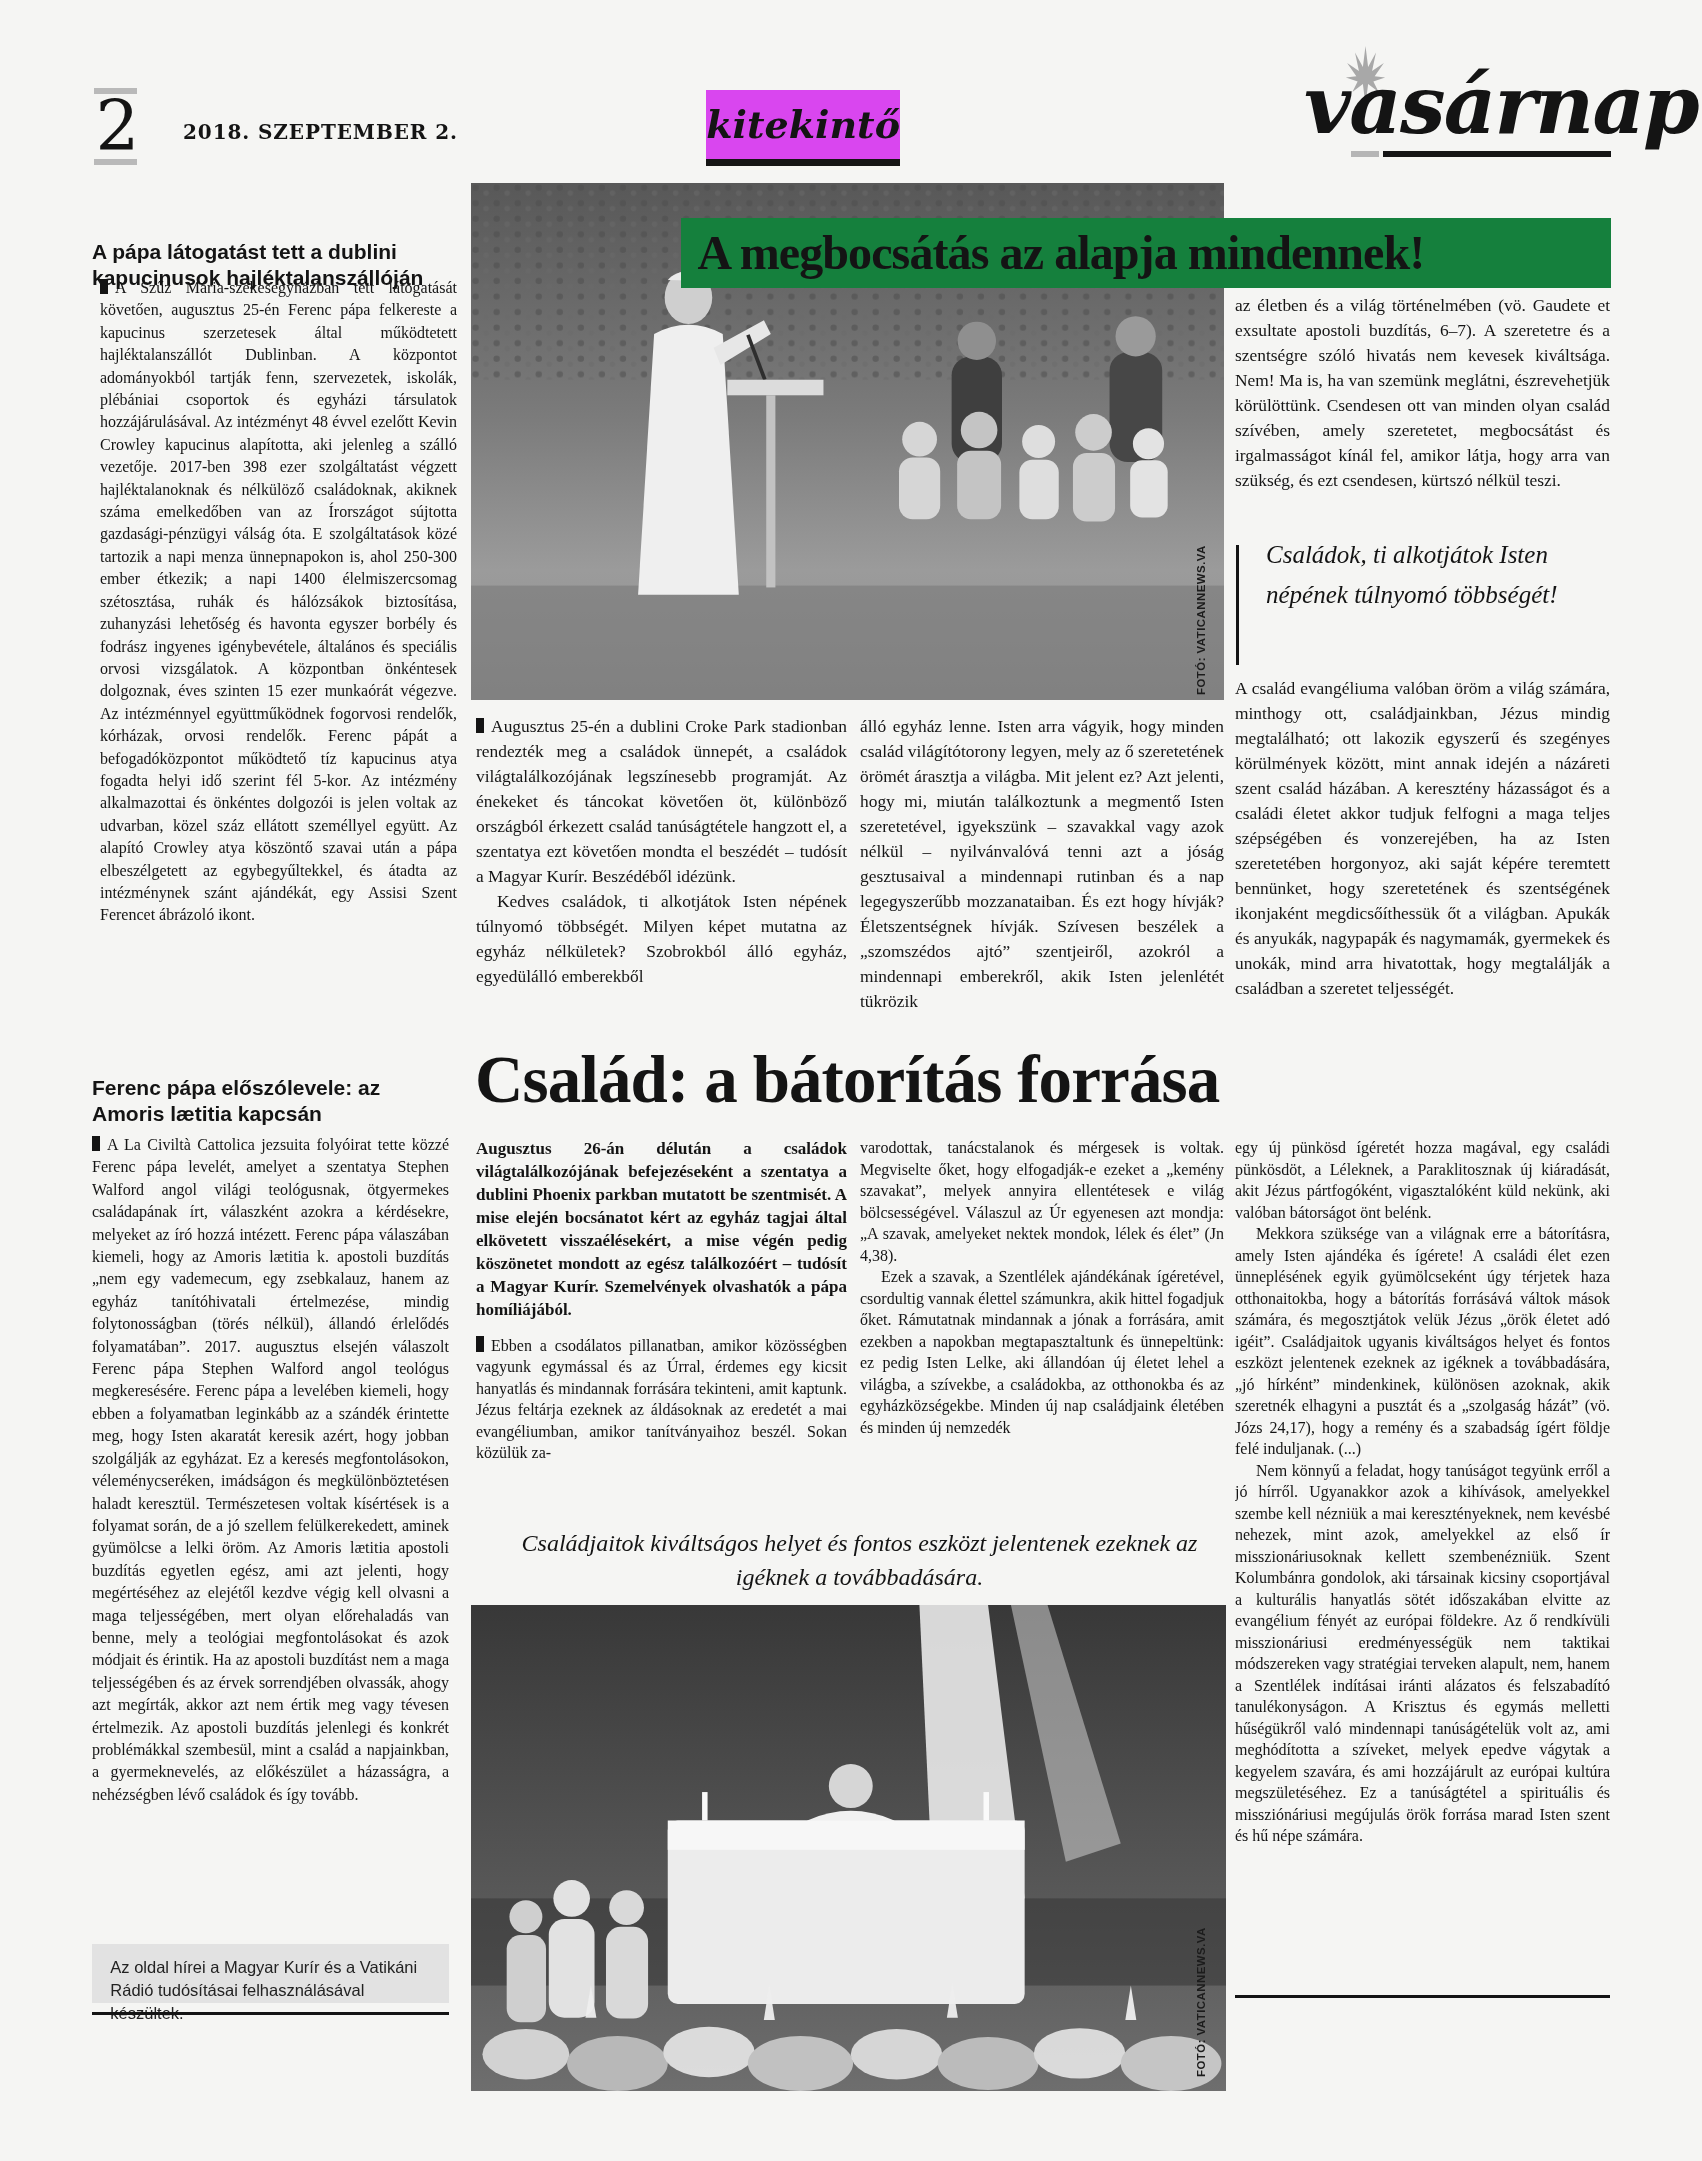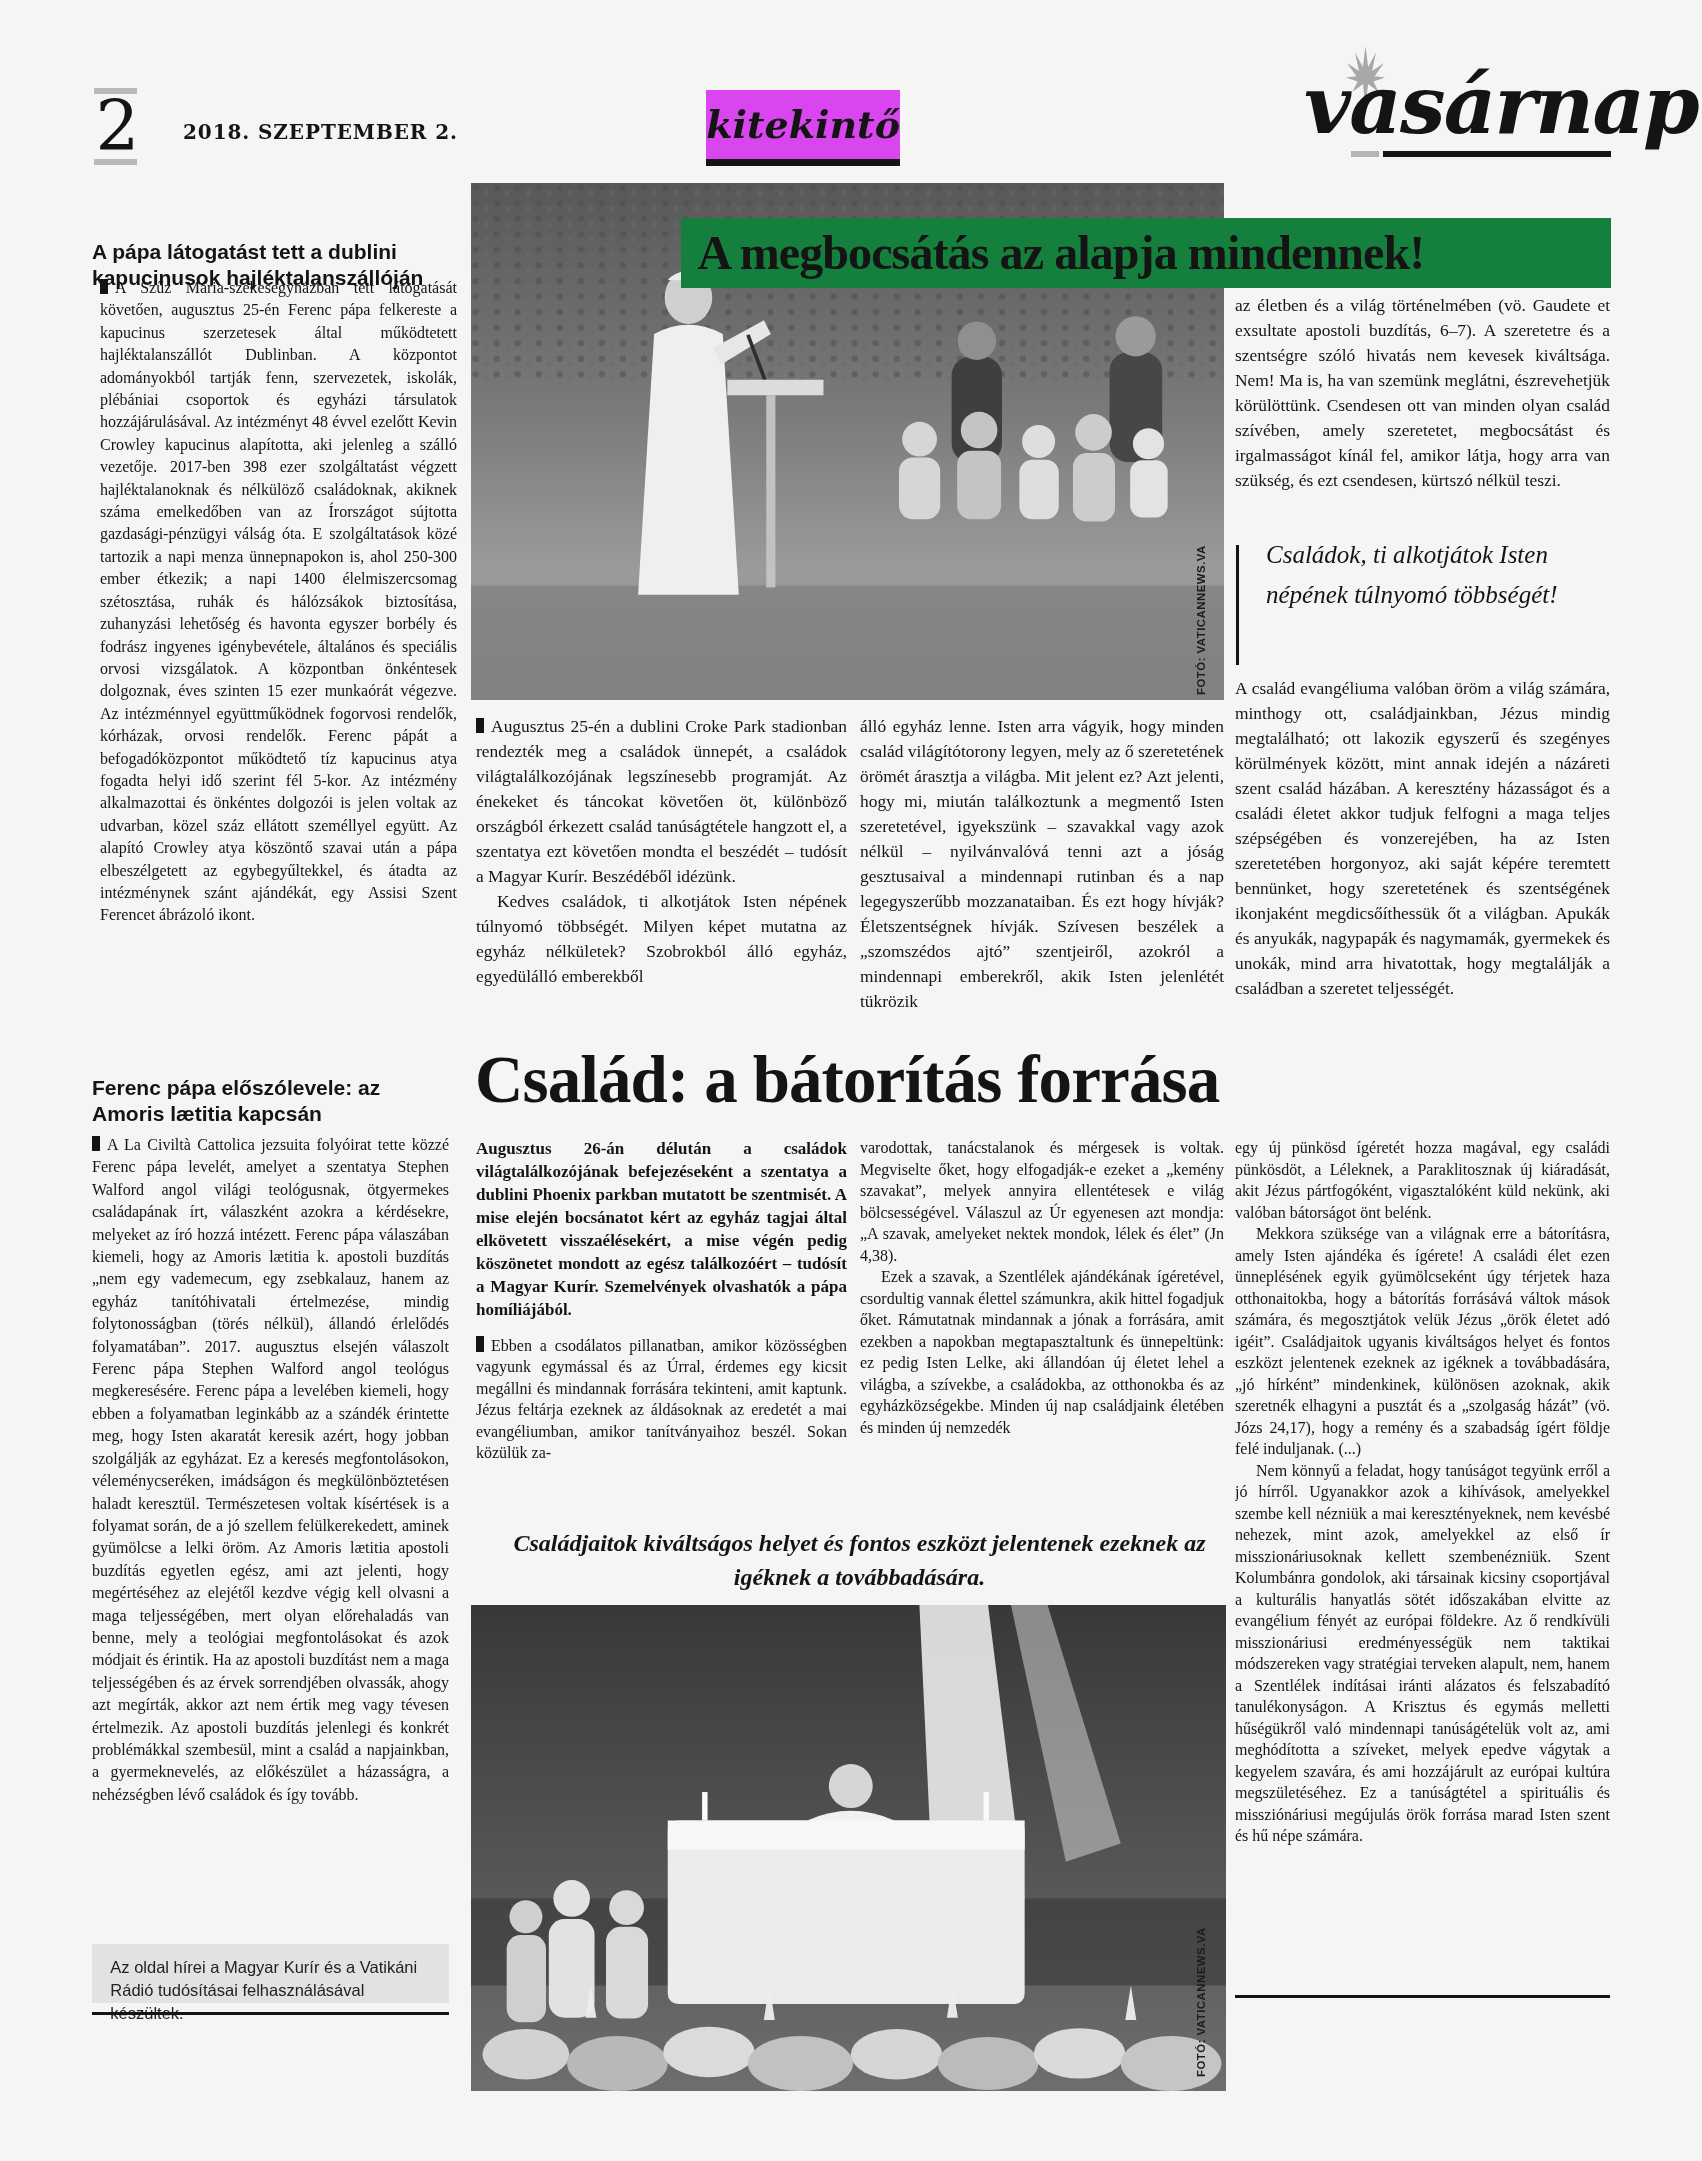--- a/index.html
+++ b/index.html
@@ -142,35 +142,35 @@
 <div class="abs pq" style="left:1266px;top:535px;width:345px;">Családok, ti alkotjátok Isten népének túlnyomó többségét!</div>
 
 <div class="abs body-lg" style="left:1235px;top:676px;width:375px;height:350px;">
   <p class="para">A család evangéliuma valóban öröm a világ számára, minthogy ott, családjainkban, Jézus mindig megtalálható; ott lakozik egyszerű és szegényes körülmények között, mint annak idején a názáreti szent család házában. A keresztény házasságot és a családi életet akkor tudjuk felfogni a maga teljes szépségében és vonzerejében, ha az Isten szeretetében horgonyoz, aki saját képére teremtett bennünket, hogy szeretetének és szentségének ikonjaként megdicsőíthessük őt a világban. Apukák és anyukák, nagypapák és nagymamák, gyermekek és unokák, mind arra hivatottak, hogy megtalálják a családban a szeretet teljességét.</p>
 </div>
 
 <div class="abs headline2" style="left:475px;top:1044px;width:1007px;">Család: a bátorítás forrása</div>
 
 <div class="abs body-md" style="left:476px;top:1137px;width:371px;height:379px;">
   <p class="para intro">Augusztus 26-án délután a családok világtalálkozójának befejezéseként a szentatya a dublini Phoenix parkban mutatott be szentmisét. A mise elején bocsánatot kért az egyház tagjai által elkövetett visszaélésekért, a mise végén pedig köszönetet mondott az egész találkozóért – tudósít a Magyar Kurír. Szemelvények olvashatók a pápa homíliájából.</p>
-  <p class="para"><span class="mk"></span><span>Ebben a csodálatos pillanatban, amikor közösségben vagyunk egymással és az Úrral, érdemes egy kicsit megállni és mindannak forrására tekinteni, amit kaptunk. Jézus feltárja ezeknek az áldásoknak az eredetét a mai evangéliumban, amikor tanítványaihoz beszél. Sokan közülük za-</span></p>
+  <p class="para"><span class="mk"></span><span>Ebben a csodálatos pillanatban, amikor közösségben vagyunk egymással és az Úrral, érdemes egy kicsit hanyatlás és mindannak forrására tekinteni, amit kaptunk. Jézus feltárja ezeknek az áldásoknak az eredetét a mai evangéliumban, amikor tanítványaihoz beszél. Sokan közülük za-</span></p>
 </div>
 
 <div class="abs body-md" style="left:860px;top:1137px;width:364px;height:379px;">
   <p class="para">varodottak, tanácstalanok és mérgesek is voltak. Megviselte őket, hogy elfogadják-e ezeket a „kemény szavakat”, melyek annyira ellentétesek e világ bölcsességével. Válaszul az Úr egyenesen azt mondja: „A szavak, amelyeket nektek mondok, lélek és élet” (Jn 4,38).</p>
   <p class="para ind">Ezek a szavak, a Szentlélek ajándékának ígéretével, csordultig vannak élettel számunkra, akik hittel fogadjuk őket. Rámutatnak mindannak a jónak a forrására, amit ezekben a napokban megtapasztaltunk és ünnepeltünk: ez pedig Isten Lelke, aki állandóan új életet lehel a világba, a szívekbe, a családokba, az otthonokba és az egyházközségekbe. Minden új nap családjaink életében és minden új nemzedék</p>
 </div>
 
 <div class="abs body-md" style="left:1235px;top:1137px;width:375px;height:842px;">
   <p class="para">egy új pünkösd ígéretét hozza magával, egy családi pünkösdöt, a Léleknek, a Paraklitosznak új kiáradását, akit Jézus pártfogóként, vigasztalóként küld nekünk, aki valóban bátorságot önt belénk.</p>
   <p class="para ind">Mekkora szüksége van a világnak erre a bátorításra, amely Isten ajándéka és ígérete! A családi élet ezen ünneplésének egyik gyümölcseként úgy térjetek haza otthonaitokba, hogy a bátorítás forrásává váltok mások számára, és megosztjátok velük Jézus „örök életet adó igéit”. Családjaitok ugyanis kiváltságos helyet és fontos eszközt jelentenek ezeknek az igéknek a továbbadására, „jó hírként” mindenkinek, különösen azoknak, akik szeretnék elhagyni a pusztát és a „szolgaság házát” (vö. Józs 24,17), hogy a remény és a szabadság ígért földje felé induljanak. (...)</p>
   <p class="para ind">Nem könnyű a feladat, hogy tanúságot tegyünk erről a jó hírről. Ugyanakkor azok a kihívások, amelyekkel szembe kell nézniük a mai keresztényeknek, nem kevésbé nehezek, mint azok, amelyekkel az első ír misszionáriusoknak kellett szembenézniük. Szent Kolumbánra gondolok, aki társainak kicsiny csoportjával a kulturális hanyatlás sötét időszakában elvitte az evangélium fényét az európai földekre. Az ő rendkívüli misszionáriusi eredményességük nem taktikai módszereken vagy stratégiai terveken alapult, nem, hanem a Szentlélek indításai iránti alázatos és felszabadító tanulékonyságon. A Krisztus és egymás melletti hűségükről való mindennapi tanúságételük volt az, ami meghódította a szíveket, melyek epedve vágytak a kegyelem szavára, és ami hozzájárult az európai kultúra megszületéséhez. Ez a tanúságtétel a spirituális és missziónáriusi megújulás örök forrása marad Isten szent és hű népe számára.</p>
 </div>
 
-<div class="abs pq2" style="left:512px;top:1526px;width:695px;font-weight:bold;">Családjaitok kiváltságos helyet és fontos eszközt jelentenek ezeknek az igéknek a továbbadására.</div>
+<div class="abs pq2" style="left:512px;top:1526px;width:695px;">Családjaitok kiváltságos helyet és fontos eszközt jelentenek ezeknek az igéknek a továbbadására.</div>
 
 <div class="abs photo" style="left:471px;top:1605px;width:755px;height:486px;">
   <svg viewBox="0 0 1650 1060" preserveAspectRatio="none">
     <defs>
       <linearGradient id="p2bg" x1="0" y1="0" x2="0" y2="1">
         <stop offset="0" stop-color="#383838"></stop>
           <stop offset="0.6" stop-color="#585858"></stop>
           <stop offset="1" stop-color="#6e6e6e"></stop>
       </linearGradient>
     </defs>

